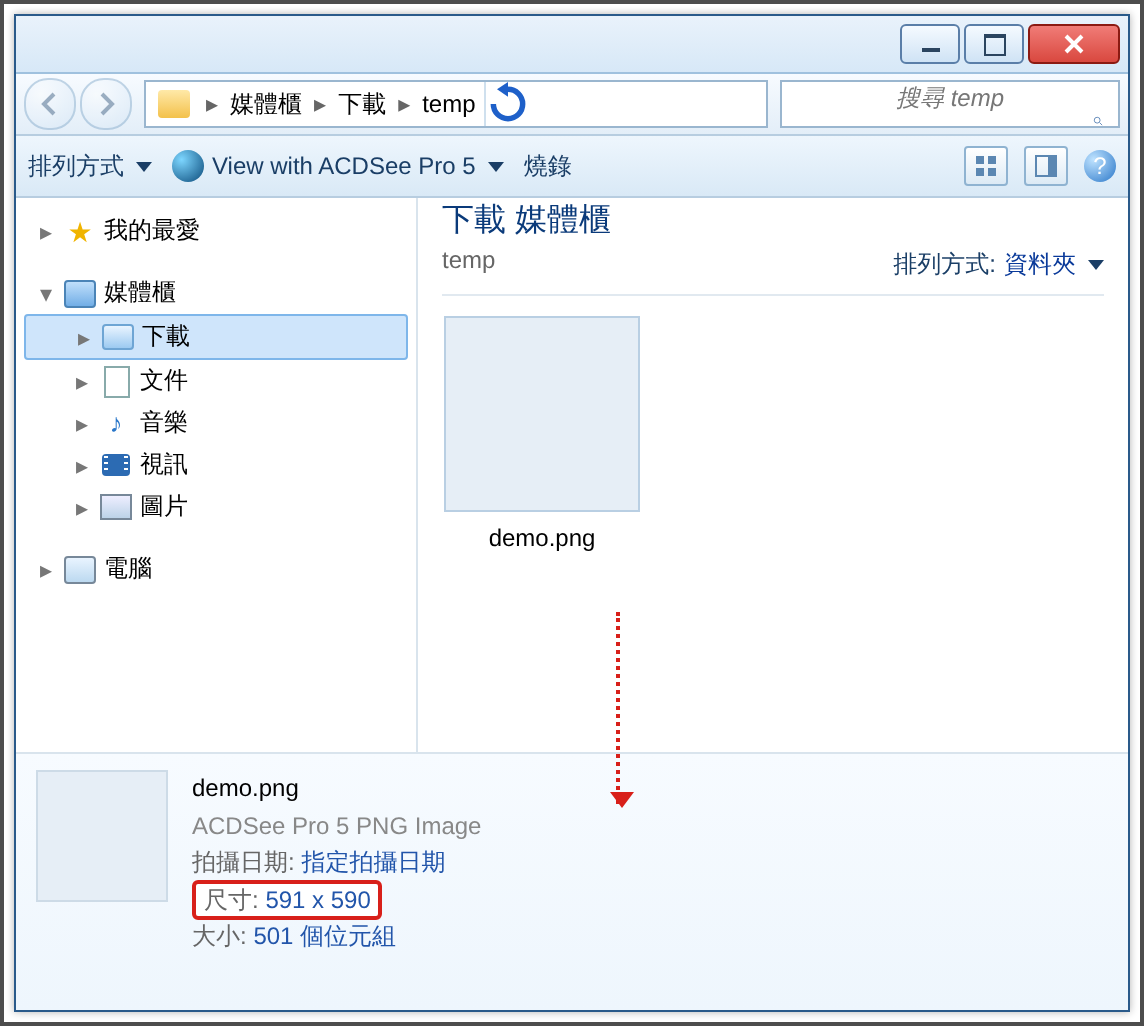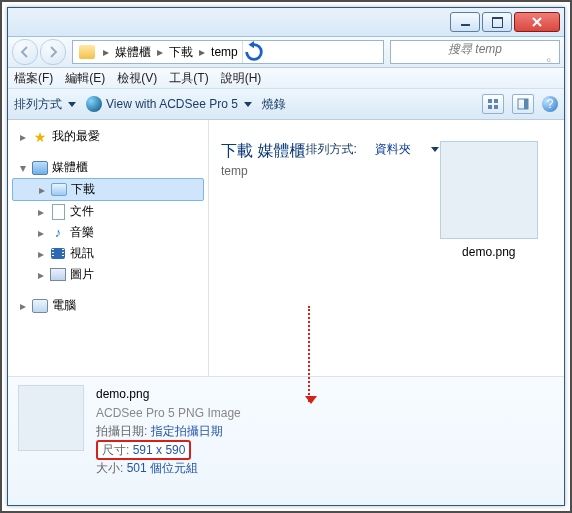--- a/index.html
+++ b/index.html
@@ -46,26 +46,26 @@
   .lib{width:14px;height:12px;background:linear-gradient(#c0dffb,#72aee6);border-radius:2px;border:1px solid #4b84b7;}
   .fold-blue{width:14px;height:11px;background:linear-gradient(#e9f4ff,#9ccaf1);border-radius:2px;border:1px solid #6ea5d4;}
   .doc{width:11px;height:14px;background:#fff;border:1px solid #8aa;}
   .music{color:#2a77c9;font-size:13px;}
   .video{width:14px;height:11px;background:#2c6bb3;border-radius:2px;position:relative;}
   .video:before,.video:after{content:"";position:absolute;top:1px;bottom:1px;width:2px;background:repeating-linear-gradient(#fff 0 1px,#2c6bb3 1px 3px);}
   .video:before{left:1px;} .video:after{right:1px;}
   .pic{width:14px;height:11px;background:linear-gradient(#eef,#bcd3e8);border:1px solid #789;}
   .pc{width:14px;height:12px;background:linear-gradient(#e9f4ff,#bcd9f0);border:1px solid #789;border-radius:2px;}
   
-  .content{flex:1;display:flex;flex-direction:row;padding:21px 12px;}
+  .content{flex:1;display:flex;flex-direction:column;padding:1px 12px;}
   .hdr{display:flex;align-items:flex-start;}
   .hdr-left{flex:1;}
   .hdr-title{font-size:16px;color:#0a3a7a;}
   .hdr-sub{color:#666;margin-top:2px;}
-  .hdr-right{color:#1a3e66;display:flex;align-items:center;gap:18px;}
+  .hdr-right{color:#1a3e66;display:flex;align-items:center;gap:4px;margin-top:24px;}
   .hdr-right a{color:#0a3a9a;text-decoration:none;}
   .sep{height:1px;background:#e1e9f0;margin:6px 0 10px;}
   .thumbs{display:flex;}
   .thumb{width:100px;text-align:center;}
   .thumb .img{width:96px;height:96px;background:#e6eef6;border:1px solid #b9cfe3;margin:0 auto;}
   .thumb .cap{margin-top:6px;}
   
   .arrow{position:absolute;left:300px;top:298px;width:2px;height:96px;border-left:2px dotted #d8201a;}
   .arrow:after{content:"";position:absolute;left:-5px;bottom:-2px;border-left:6px solid transparent;border-right:6px solid transparent;border-top:8px solid #d8201a;}
   
@@ -129,27 +129,20 @@
       </div>
       <div class="searchbox">
         <span>搜尋 temp</span>
         <svg viewBox="0 0 12 12">
             <circle cx="5" cy="5" r="3.5" stroke="#4e7bb1" fill="none"></circle>
             <path d="M8 8 L11 11" stroke="#4e7bb1"></path>
           </svg>
       </div>
     </div>
 
-    <div class="menubar">
-      <span class="menuitem">檔案(F)</span>
-      <span class="menuitem">編輯(E)</span>
-      <span class="menuitem">檢視(V)</span>
-      <span class="menuitem">工具(T)</span>
-      <span class="menuitem">說明(H)</span>
-    </div>
 
     <div class="toolbar">
       <div class="tbtn">
         <span>排列方式</span>
           <span class="chev-d"></span>
       </div>
       <div class="tbtn">
         <span class="acd"></span>
         <span>View with ACDSee Pro 5</span>
           <span class="chev-d"></span>

